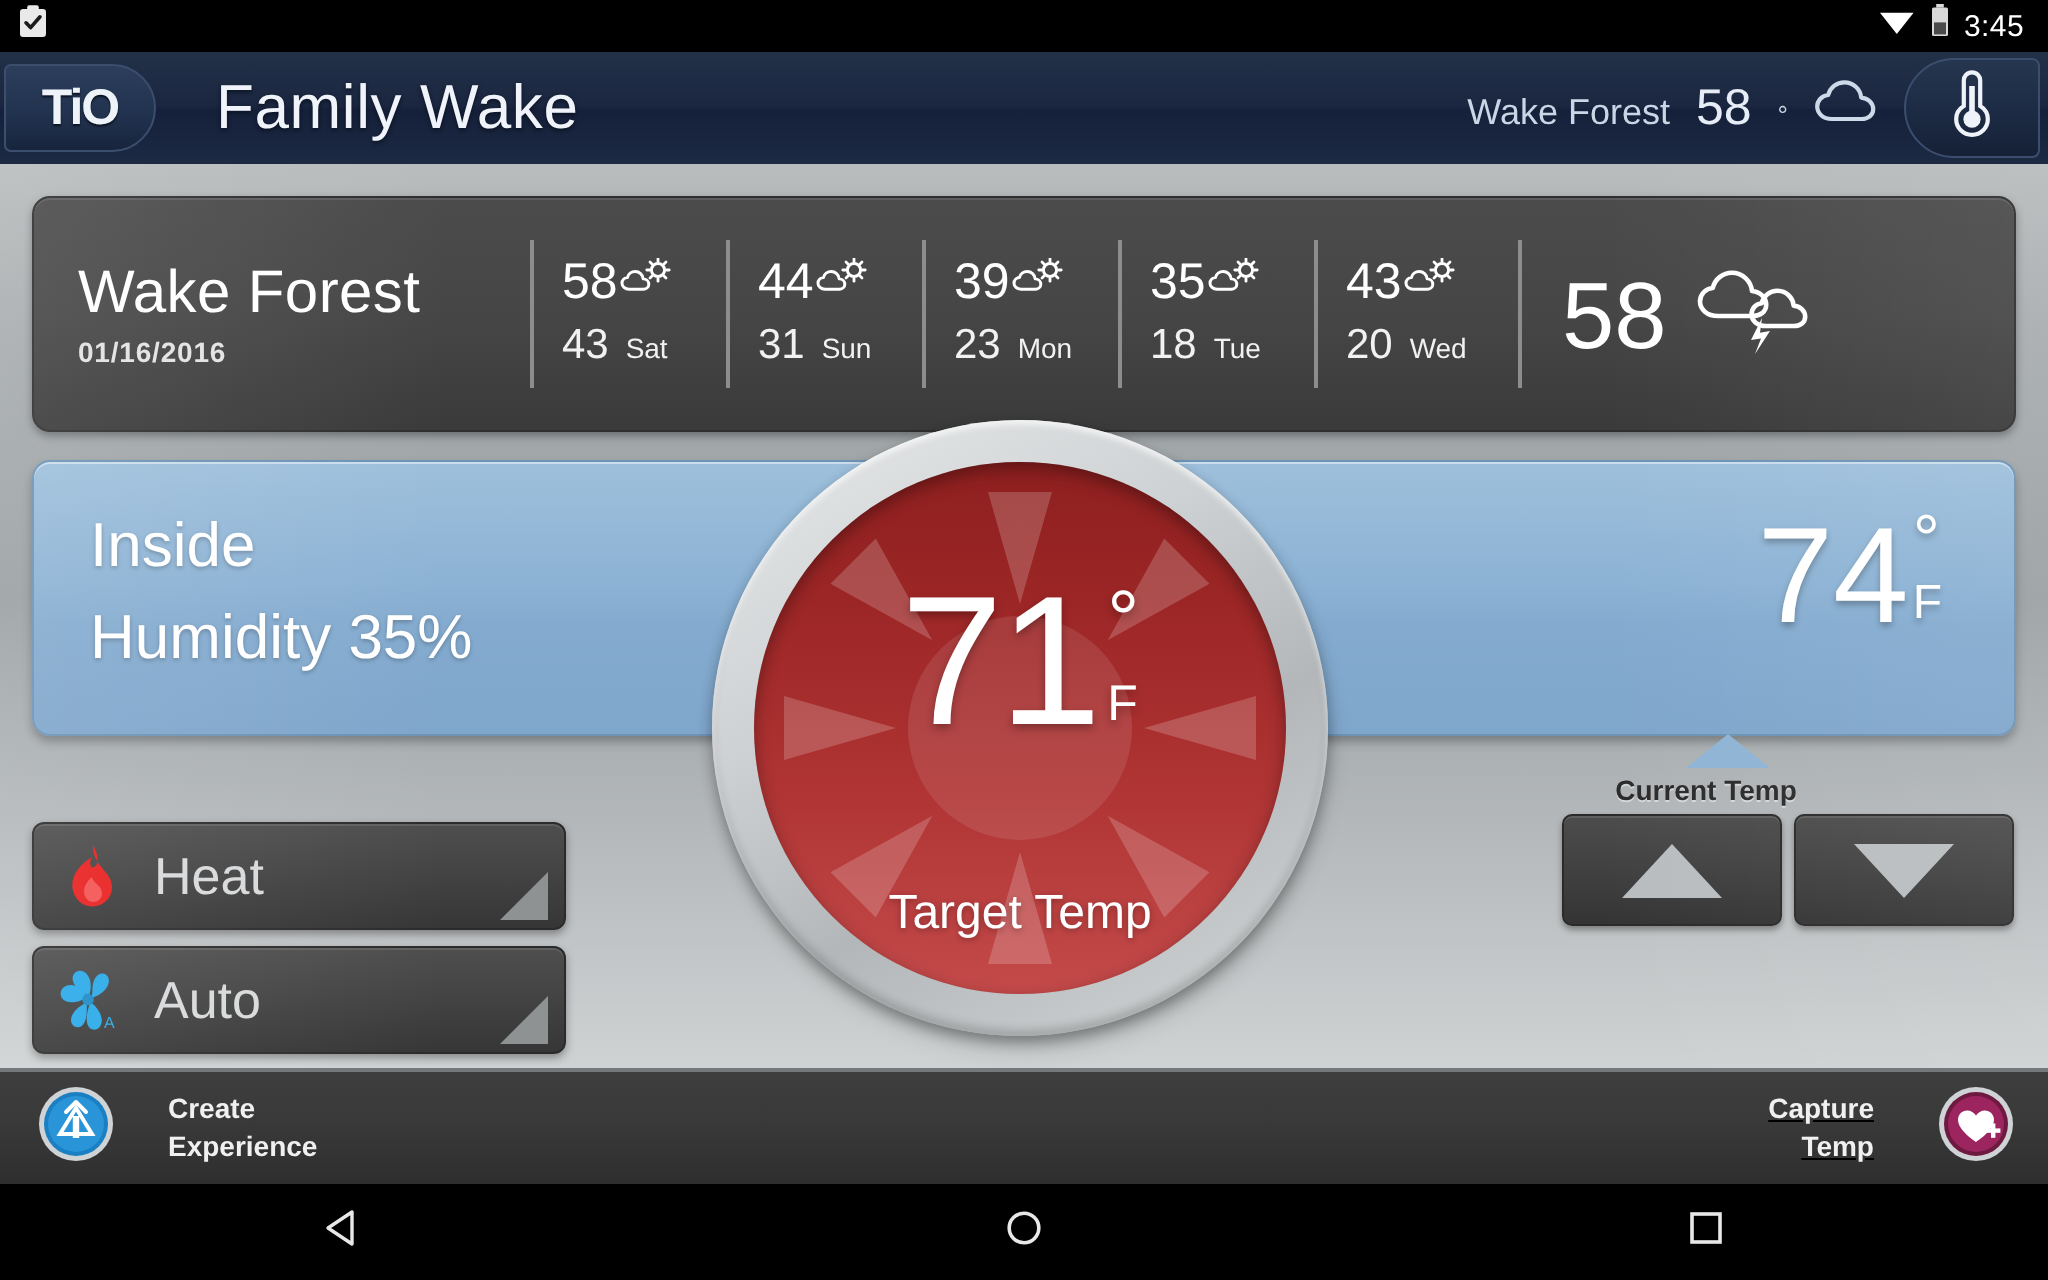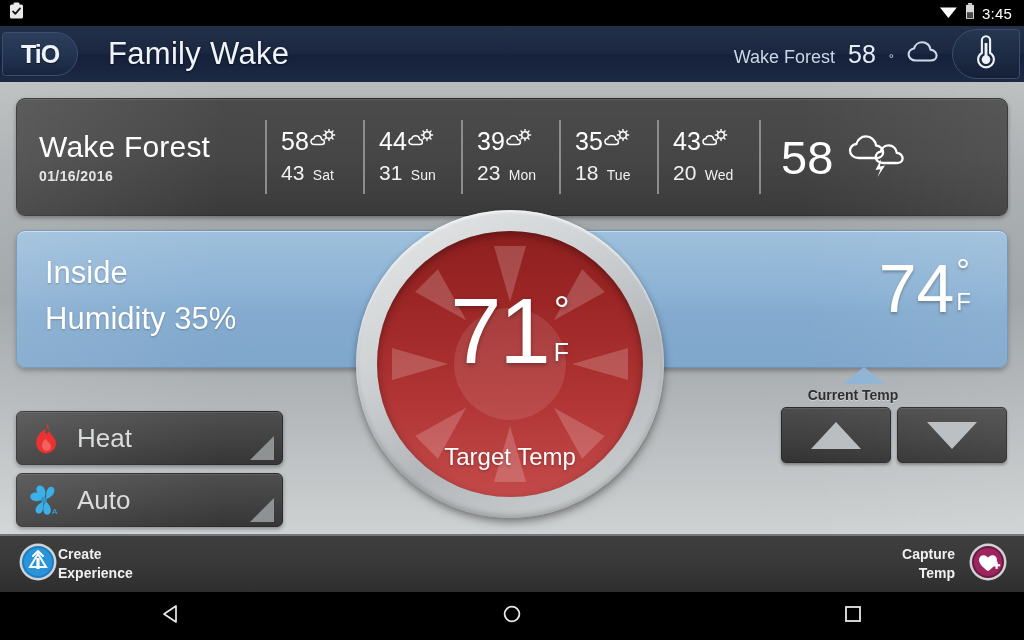--- a/index.html
+++ b/index.html
@@ -184,23 +184,23 @@
     color:#fff; font-size:24px; font-weight:300; text-shadow:0 1px 3px rgba(0,0,0,.3);
   }
 
   
   #bottombar{
     position:absolute; left:0; top:534px; width:1024px; height:58px;
     background:linear-gradient(180deg,#3e3e3e 0%,#393939 45%,#2e2e2e 100%);
     border-top:2px solid #74787a;
     display:flex; align-items:center;
   }
-  #create-exp{ display:flex; align-items:center; gap:0; margin-left:18px; }
+  #create-exp{ display:flex; align-items:center; gap:26px; margin-left:18px; }
   #create-lbl{ color:#f0f0f0; font-size:14px; font-weight:bold; line-height:1.35; }
-  #capture-mood{ margin-left:auto; display:flex; align-items:center; gap:13px; margin-right:16px; }
+  #capture-mood{ margin-left:auto; display:flex; align-items:center; gap:31px; margin-right:16px;text-decoration:underline; }
   #capture-lbl{ color:#f0f0f0; font-size:14px; font-weight:bold; line-height:1.35; text-align:right; }
 
   
   #navbar{
     position:absolute; left:0; top:592px; width:1024px; height:48px;
     background:#000; display:flex; align-items:center; justify-content:space-around;
   }
   .nav-btn{ width:120px; height:48px; display:flex; align-items:center; justify-content:center; }
 </style>
 </head>

